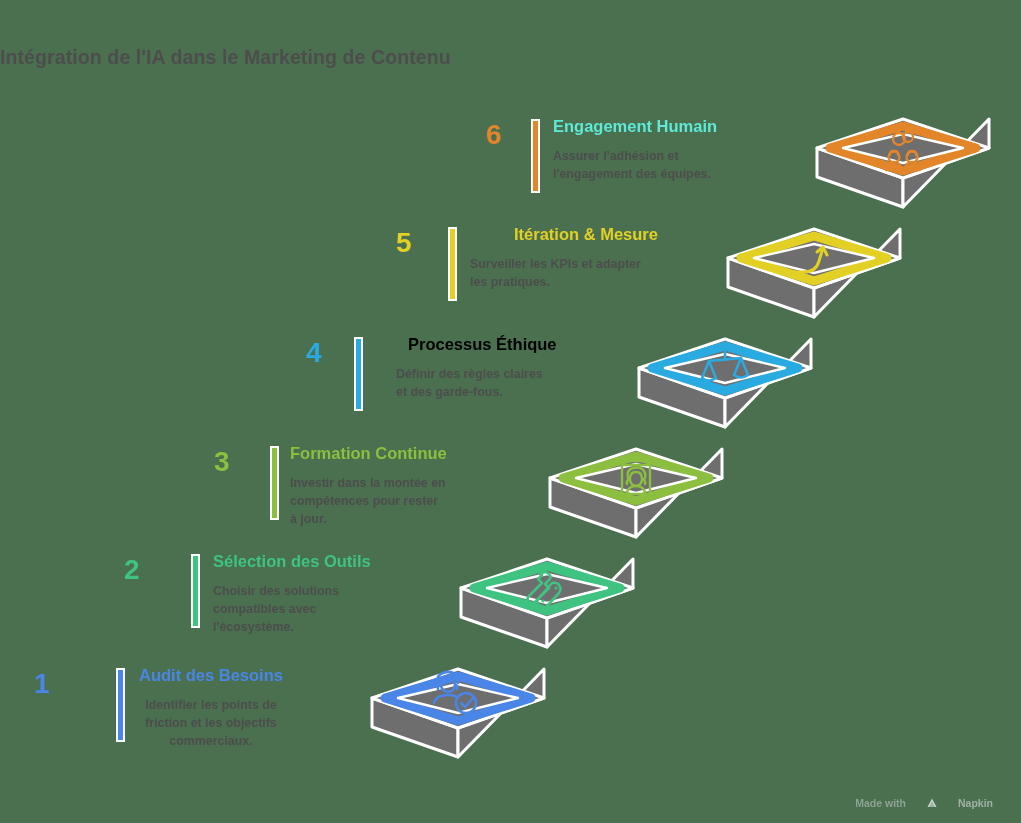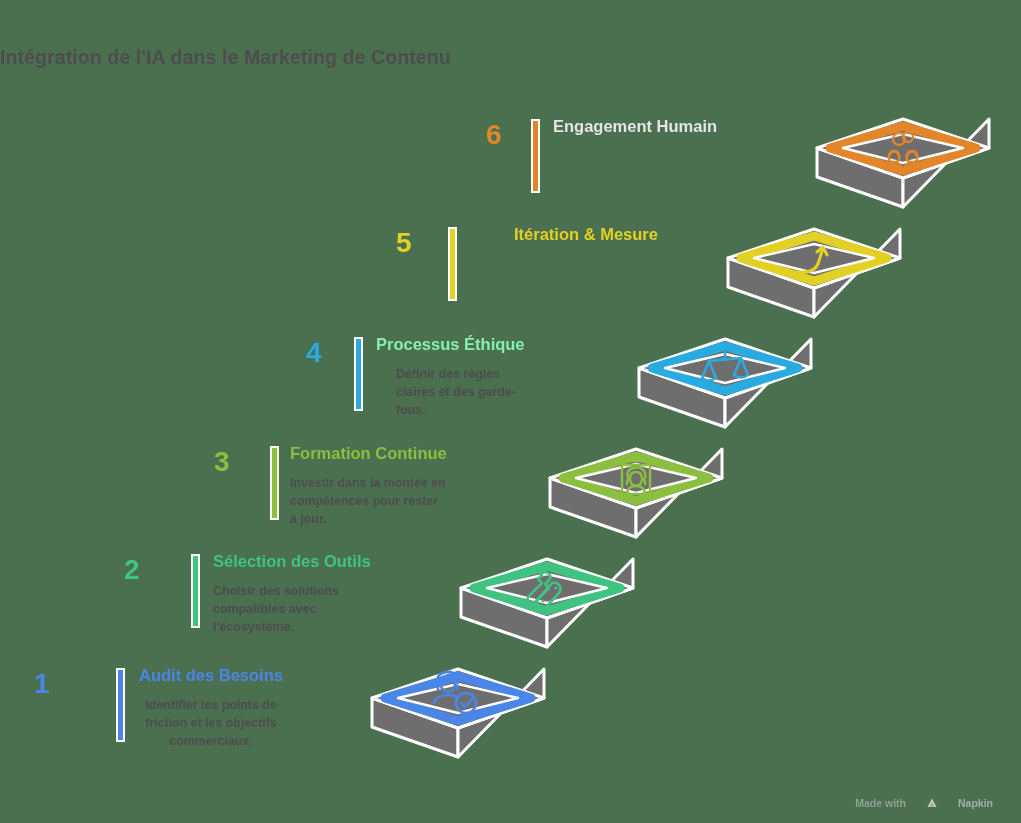--- a/index.html
+++ b/index.html
@@ -243,42 +243,44 @@
       <div class="step-desc" style="max-width:240px;">Investir dans la montée en compétences pour rester à jour.</div>
     </span>
   </div>
 
   <div class="step-text" style="left:306px; top:337px;">
     <span class="step-num" style="left:0px; color:#29abe2;">4</span>
     <span class="bar-wrap" style="left:48px;">
       <span class="bar-inner" style="background:#29abe2;"></span>
     </span>
     <span class="step-body" style="left:70px;">
-      <div class="step-head" style="color:#86efac;">Processus Éthique</div>
+      <div class="step-head" style="color:#000000;margin-left:32px;">Processus Éthique</div>
       <div class="step-desc" style="max-width:216px;margin-left:20px;">Définir des règles claires et des garde-fous.</div>
     </span>
   </div>
 
   <div class="step-text" style="left:396px; top:227px;">
     <span class="step-num" style="left:0px; color:#e3d024;">5</span>
     <span class="bar-wrap" style="left:52px;">
       <span class="bar-inner" style="background:#e3d024;"></span>
     </span>
     <span class="step-body" style="left:74px;">
       <div class="step-head" style="color:#e3d024;margin-left:44px;">Itération &amp; Mesure</div>
+      <div class="step-desc" style="max-width:216px;">Surveiller les KPIs et adapter les pratiques.</div>
     </span>
   </div>
 
   <div class="step-text" style="left:486px; top:119px;">
     <span class="step-num" style="left:0px; color:#e3862a;">6</span>
     <span class="bar-wrap" style="left:45px;">
       <span class="bar-inner" style="background:#e3862a;"></span>
     </span>
     <span class="step-body" style="left:67px;">
-      <div class="step-head" style="color:#e5e5e5;text-align:right;">Engagement Humain</div>
+      <div class="step-head" style="color:#5eead4;text-align:right;">Engagement Humain</div>
+      <div class="step-desc" style="max-width:236px;">Assurer l'adhésion et l'engagement des équipes.</div>
     </span>
   </div>
 
   <div id="footer">
     <span>Made with</span>
     <svg class="napkin-mark" width="12" height="12" viewBox="0 0 12 12">
       <path d="M1.5,10 L6,1.6 L10.5,10 Z" fill="#c7d2c9"></path>
       <path d="M3.2,10 L6,4.6 L8.8,10 Z" fill="#9fb2a4"></path>
     </svg>
     <span class="brand">Napkin</span>

